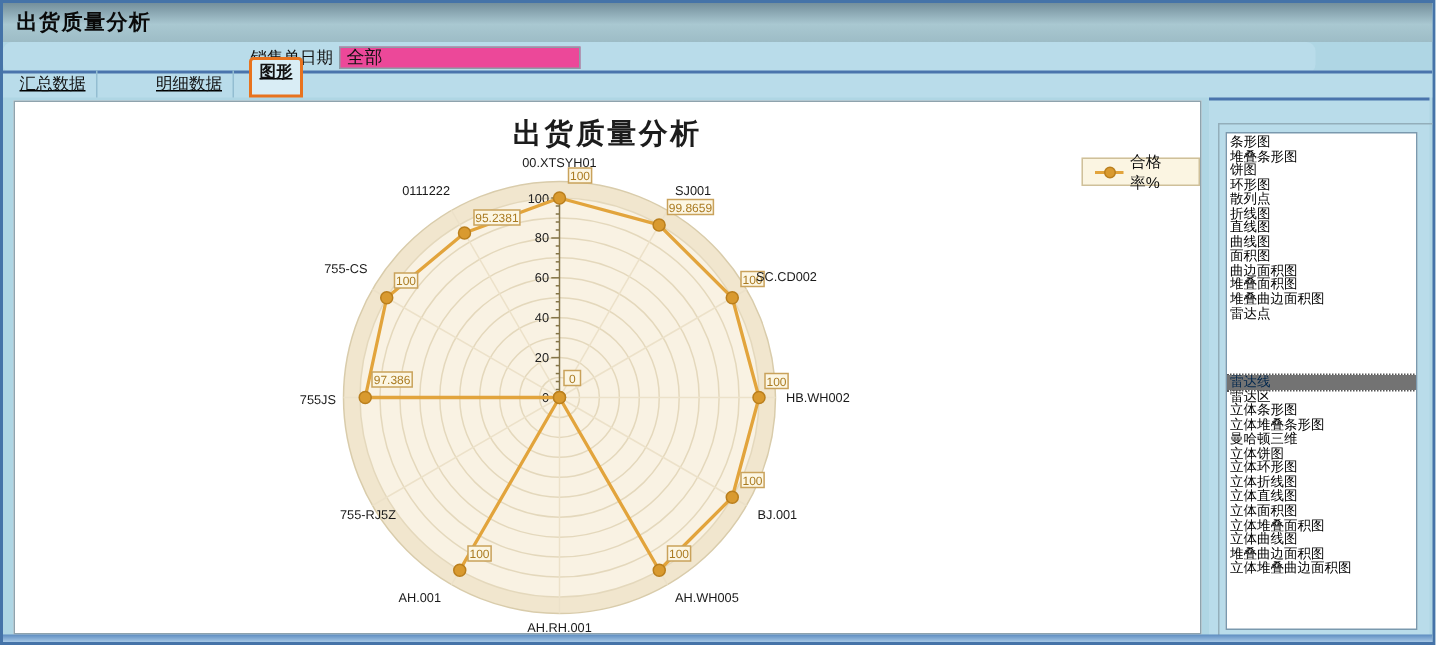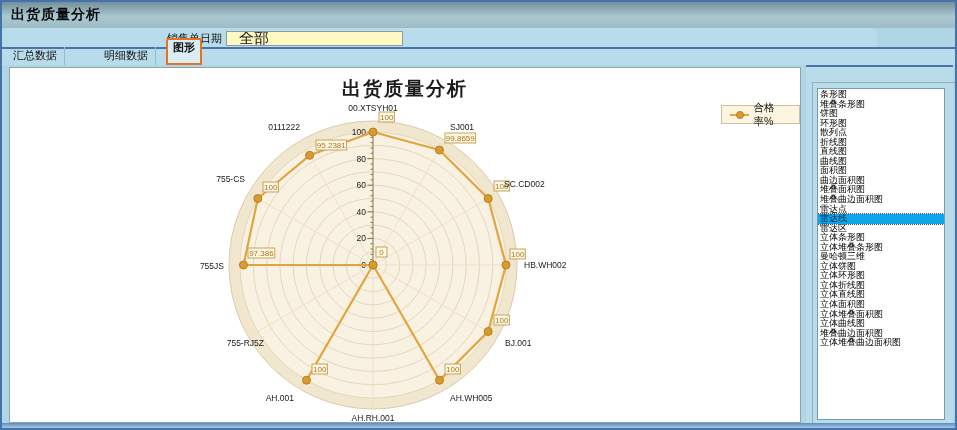--- a/index.html
+++ b/index.html
@@ -7,25 +7,25 @@
           background:#afd6e4;overflow:hidden;}
   
   .titlebar{position:absolute;left:0;top:0;width:953px;height:26px;
             background:linear-gradient(#748f9c,#a9c8d1 55%,#9dbcc6);
             display:flex;align-items:center;}
   .titlebar .t{font-size:14px;font-weight:bold;color:#0a0a0a;padding-left:9px;letter-spacing:1px;}
   
   .filter-row{position:absolute;left:0;top:26px;width:875px;height:21px;background:#b9dcea;
               display:flex;align-items:center;border-radius:6px;}
   .filter-row .lbl{font-size:11px;color:#111;margin-left:165px;}
-  .filter-row input{margin-left:4px;width:151px;height:13px;font-size:15px;background:#fef9c3;
-                    border:1px solid #8e9ba6;padding:0 12px;color:#111;}
+  .filter-row input{margin-left:4px;width:151px;height:13px;font-size:12px;background:#ec4899;
+                    border:1px solid #8e9ba6;padding:0 4px;color:#111;}
   
   .tabbar{position:absolute;left:0;top:45px;width:953px;height:18px;background:#b9dcea;
-          border-top:2px solid #4a74ac;display:flex;align-items:flex-end;box-sizing:border-box;}
+          border-top:2px solid #4a74ac;display:flex;align-items:flex-end;box-sizing:border-box;text-decoration:underline;}
   .tab{font-size:11px;color:#111;padding:1px 7px 2px 7px;margin-left:1px;cursor:default;}
   .tab.inactive{border-right:1px solid #93bdd1;margin-left:32px;}
   .tab.first{margin-left:4px;}
   .tab.active{font-weight:bold;border:2px solid #e8731e;border-radius:3px 3px 0 0;
               background:#d9edf5;padding:0 5px 8px 5px;margin-left:10px;}
   
   .content{position:absolute;left:0;top:63px;width:953px;height:361px;}
   .chart-panel{position:absolute;left:7px;top:2px;width:792px;height:356px;background:#ffffff;
                border:1px solid #8fa3ad;box-sizing:border-box;}
   .chart-title{position:absolute;left:0;top:8px;width:100%;text-align:center;
@@ -39,21 +39,21 @@
   .legend .lt{font-size:10.5px;color:#111;}
   
   .sidebar{position:absolute;left:804px;top:0;width:147px;height:361px;background:#b9dcea;
            border-top:2px solid #4a74ac;box-sizing:border-box;}
   .style-title{font-size:11px;color:#111;margin:2px 0 0 12px;}
   .style-frame{position:absolute;left:6px;top:15px;width:164px;height:343px;
                border:1px solid #93aeba;box-sizing:border-box;}
   .listbox{position:absolute;left:4px;top:5px;width:128px;height:332px;background:#ffffff;
            border:1px solid #7a99ae;box-sizing:border-box;overflow:hidden;padding-top:1px;}
   .opt{font-size:9px;line-height:9.55px;color:#000;padding-left:2px;white-space:nowrap;cursor:default;}
-  .opt.selected{background:#0ea5e9;color:#03284e;outline:1px dotted #555;}
+  .opt.selected{background:#737373;color:#03284e;outline:1px dotted #555;margin-top:36px;}
   
   .bottom-strip{position:absolute;left:0;bottom:0;width:953px;height:5px;
                 background:linear-gradient(#5d8cc0,#a6c8e6);}
   svg text{font-family:"Liberation Sans","DejaVu Sans",sans-serif;}
 </style>
 </head>
 <body>
 
 <div class="window">
 

